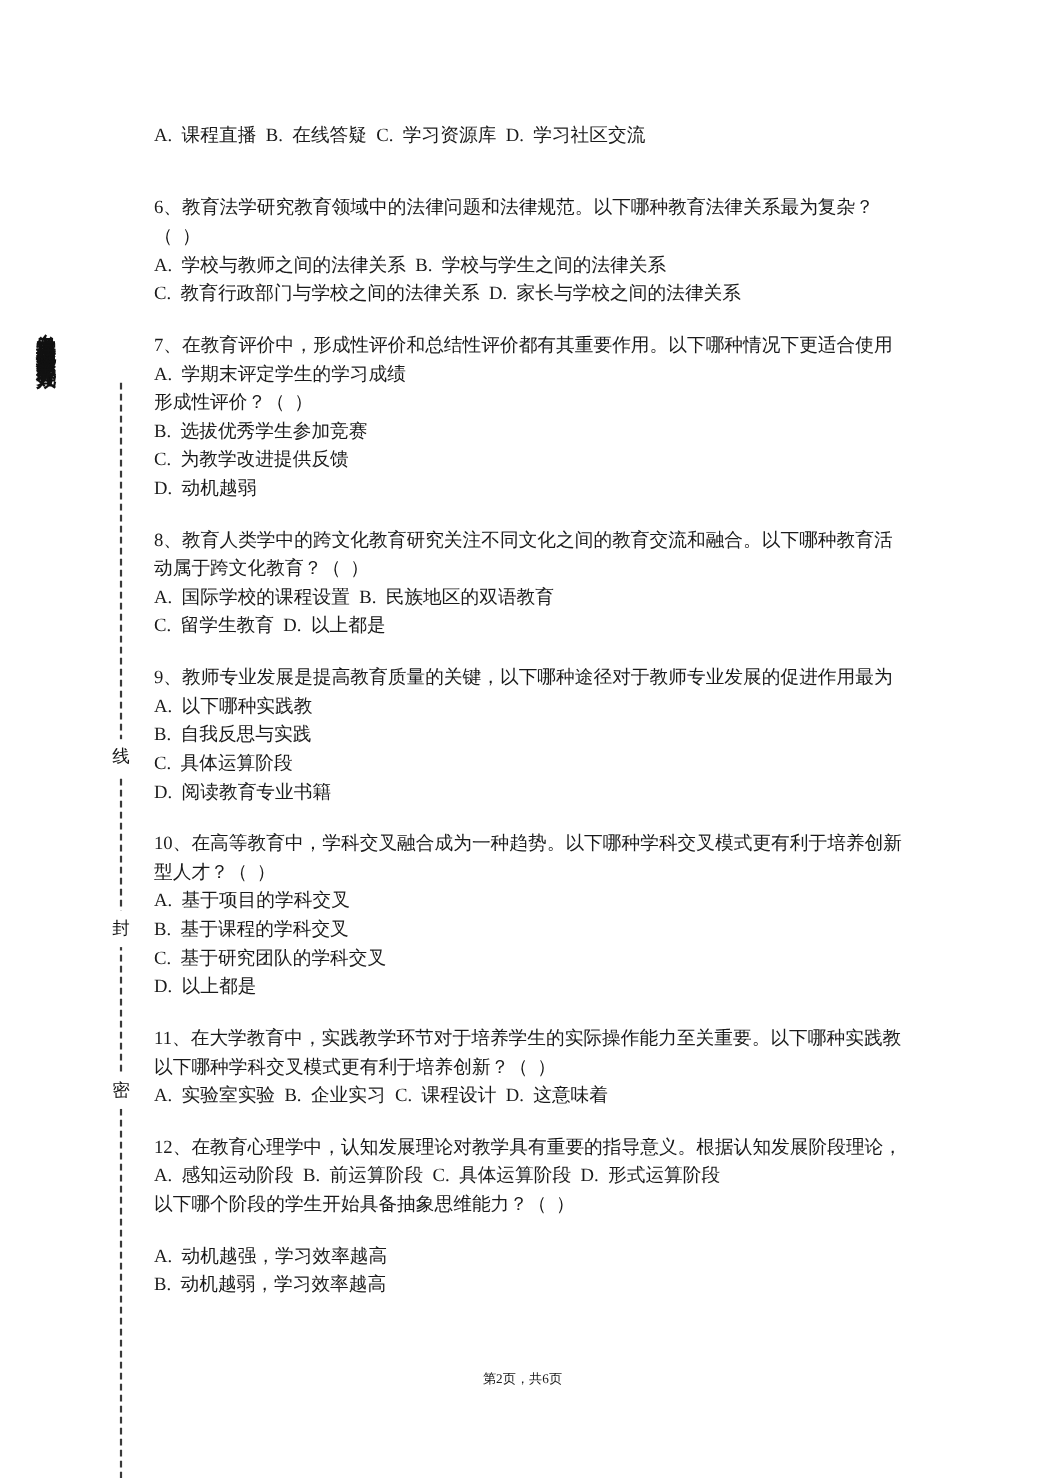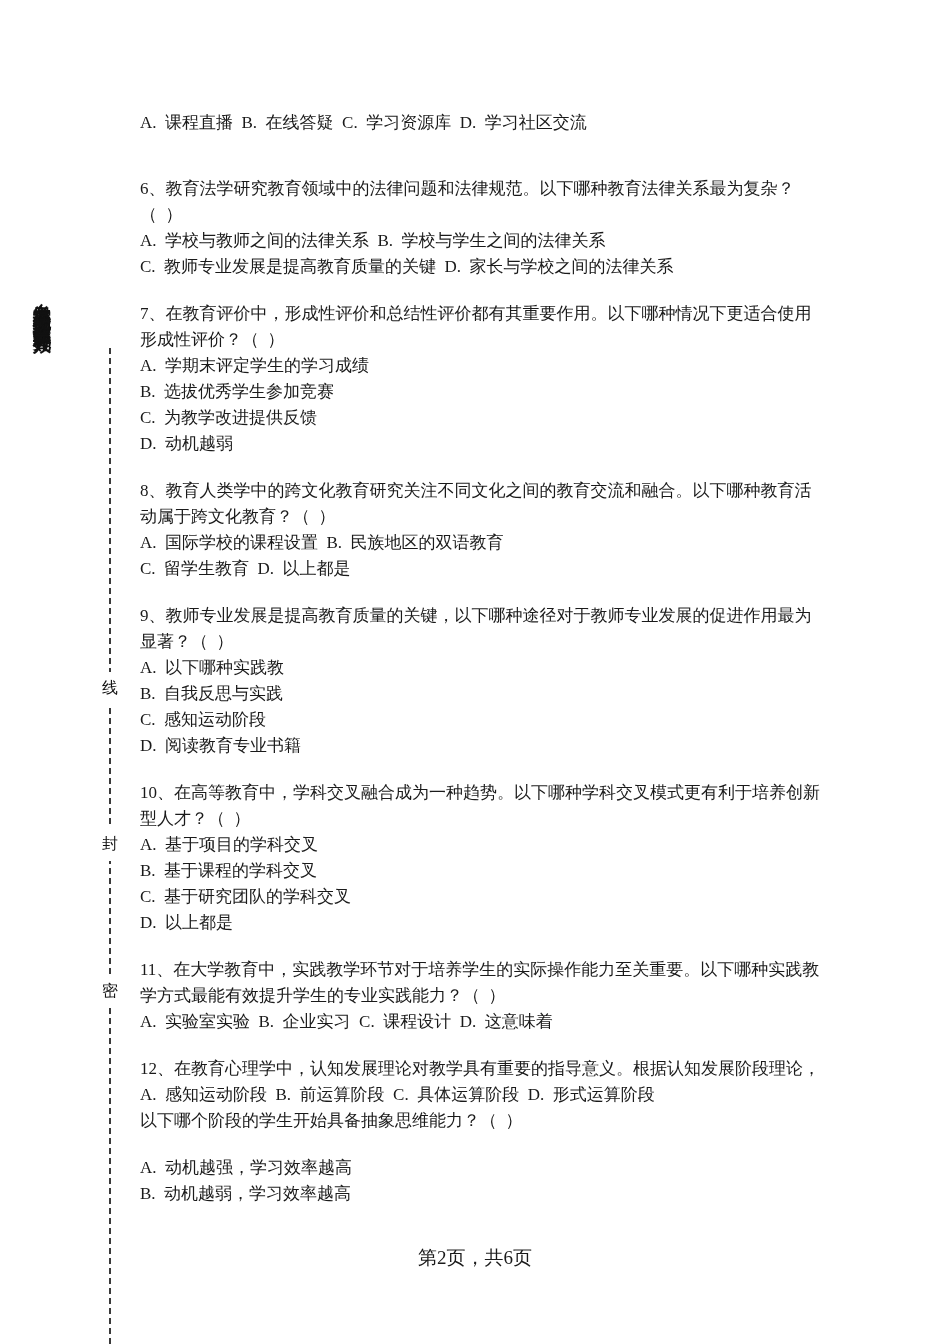--- a/index.html
+++ b/index.html
@@ -54,21 +54,21 @@
   }
   .seal-char-1 { top: 672px; }
   .seal-char-2 { top: 828px; }
   .seal-char-3 { top: 975px; }
   .footer {
     position: absolute;
     left: 0;
     right: 0;
     top: 1245px;
     text-align: center;
-    font-size: 19px;
+    font-size: 12px;
   }
 </style>
 </head>
 <body>
 
 <div class="page">
 
   <div class="side-notice">自觉遵守考场纪律如考试作弊此答卷无效</div>
 
   <div class="seal-line"></div>
@@ -76,55 +76,54 @@
   <div class="seal-char seal-char-2">封</div>
   <div class="seal-char seal-char-3">密</div>
 
   <div class="content">
     <div class="lead-line">A.  课程直播  B.  在线答疑  C.  学习资源库  D.  学习社区交流</div>
     <div id="questions">
         <div class="question">
           <div class="qline">6、教育法学研究教育领域中的法律问题和法律规范。以下哪种教育法律关系最为复杂？</div>
           <div class="qline">（  ）</div>
           <div class="qline">A.  学校与教师之间的法律关系  B.  学校与学生之间的法律关系</div>
-          <div class="qline">C.  教师专业发展是提高教育质量的关键  D.  家长与学校之间的法律关系</div>
+          <div class="qline">C.  教育行政部门与学校之间的法律关系  D.  家长与学校之间的法律关系</div>
         </div>
         <div class="question">
           <div class="qline">7、在教育评价中，形成性评价和总结性评价都有其重要作用。以下哪种情况下更适合使用</div>
+          <div class="qline">A.  学期末评定学生的学习成绩</div>
           <div class="qline">形成性评价？（  ）</div>
-          <div class="qline">A.  学期末评定学生的学习成绩</div>
           <div class="qline">B.  选拔优秀学生参加竞赛</div>
           <div class="qline">C.  为教学改进提供反馈</div>
           <div class="qline">D.  动机越弱</div>
         </div>
         <div class="question">
           <div class="qline">8、教育人类学中的跨文化教育研究关注不同文化之间的教育交流和融合。以下哪种教育活</div>
           <div class="qline">动属于跨文化教育？（  ）</div>
           <div class="qline">A.  国际学校的课程设置  B.  民族地区的双语教育</div>
           <div class="qline">C.  留学生教育  D.  以上都是</div>
         </div>
         <div class="question">
           <div class="qline">9、教师专业发展是提高教育质量的关键，以下哪种途径对于教师专业发展的促进作用最为</div>
-          <div class="qline">显著？（  ）</div>
           <div class="qline">A.  以下哪种实践教</div>
           <div class="qline">B.  自我反思与实践</div>
-          <div class="qline">C.  感知运动阶段</div>
+          <div class="qline">C.  具体运算阶段</div>
           <div class="qline">D.  阅读教育专业书籍</div>
         </div>
         <div class="question">
           <div class="qline">10、在高等教育中，学科交叉融合成为一种趋势。以下哪种学科交叉模式更有利于培养创新</div>
           <div class="qline">型人才？（  ）</div>
           <div class="qline">A.  基于项目的学科交叉</div>
           <div class="qline">B.  基于课程的学科交叉</div>
           <div class="qline">C.  基于研究团队的学科交叉</div>
           <div class="qline">D.  以上都是</div>
         </div>
         <div class="question">
           <div class="qline">11、在大学教育中，实践教学环节对于培养学生的实际操作能力至关重要。以下哪种实践教</div>
-          <div class="qline">学方式最能有效提升学生的专业实践能力？（  ）</div>
+          <div class="qline">以下哪种学科交叉模式更有利于培养创新？（  ）</div>
           <div class="qline">A.  实验室实验  B.  企业实习  C.  课程设计  D.  这意味着</div>
         </div>
         <div class="question">
           <div class="qline">12、在教育心理学中，认知发展理论对教学具有重要的指导意义。根据认知发展阶段理论，</div>
           <div class="qline">A.  感知运动阶段  B.  前运算阶段  C.  具体运算阶段  D.  形式运算阶段</div>
           <div class="qline">以下哪个阶段的学生开始具备抽象思维能力？（  ）</div>
         </div>
         <div class="question">
           <div class="qline">A.  动机越强，学习效率越高</div>
           <div class="qline">B.  动机越弱，学习效率越高</div>

